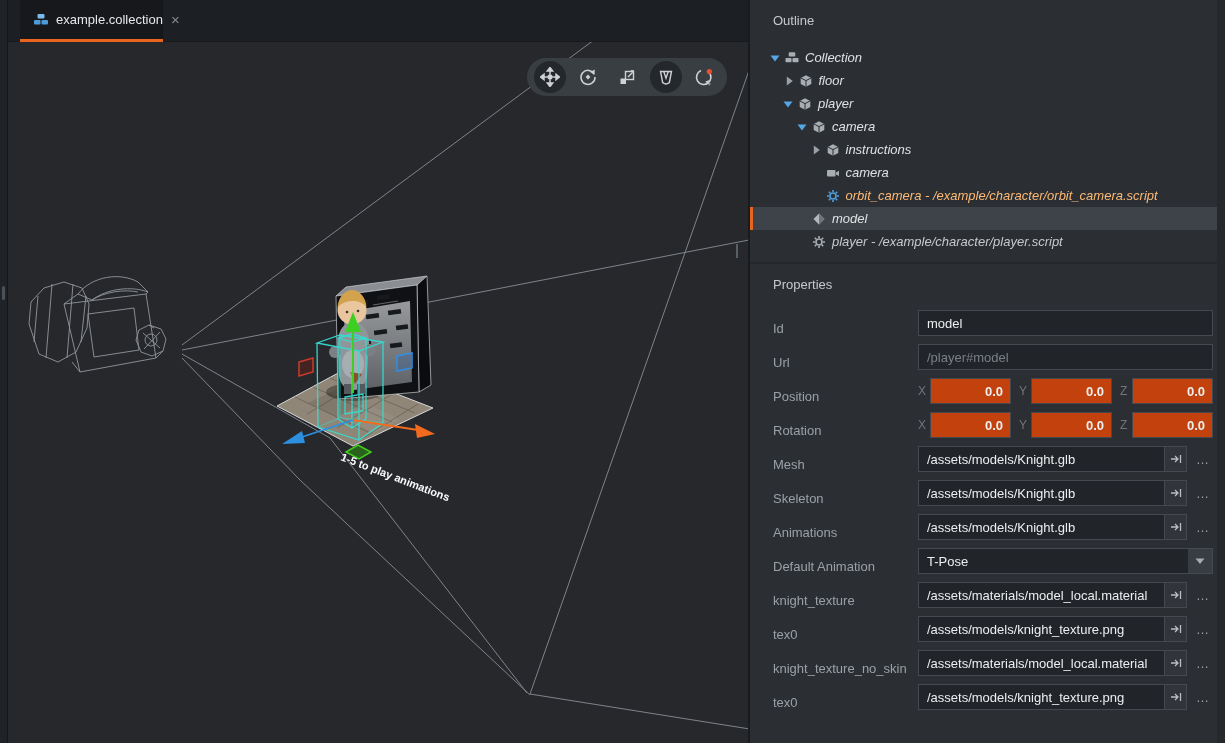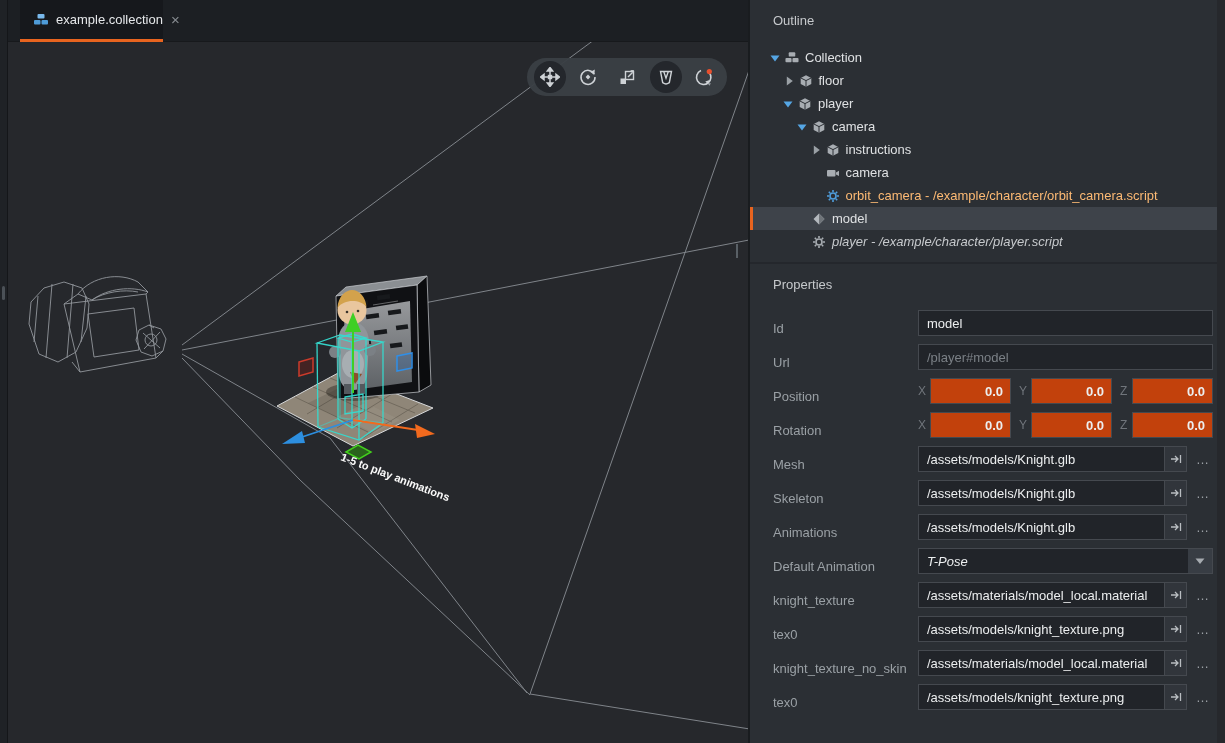--- a/index.html
+++ b/index.html
@@ -36,42 +36,42 @@
   .right-edge{position:absolute;left:1217px;top:0;width:8px;height:743px;background:#26282c;}
   .panel-header{padding:13px 0 0 23px;color:#c6c9cc;}
 
   .tree{padding-top:18px;}
   .tree-row{position:relative;height:23px;display:flex;align-items:center;cursor:default;}
   .tree-row.selected{background:#3e434a;}
   .tree-row .accent{position:absolute;left:0;top:0;width:3px;height:100%;background:transparent;}
   .tree-row.selected .accent{background:#e8641f;}
   .tree-row .arrow{width:10px;height:10px;margin-right:5px;flex:none;display:flex;cursor:pointer;}
   .tree-row .ticon{width:14px;height:14px;margin-right:6px;flex:none;display:flex;}
-  .tree-row .lbl{white-space:nowrap;}
+  .tree-row .lbl{white-space:nowrap;font-style:italic;}
   .tree-row.script .lbl{font-style:italic;color:#c7cacd;}
   .tree-row.script-blue .lbl{color:#fdba74;}
 
   .hdivider{height:2px;background:#24272c;margin-top:9px;}
 
   .prop-form{margin-top:18px;}
   .prop-row{display:flex;align-items:flex-end;height:26px;margin:0 12px 8px 23px;}
   .prop-row .plabel{width:145px;flex:none;color:#9aa0a5;white-space:nowrap;overflow:hidden;}
   .prop-row .pfield{flex:1;display:flex;align-items:center;min-width:0;}
   input.txt{height:26px;background:#212429;border:1px solid #45494f;color:#eceeef;font:13px "Liberation Sans",sans-serif;
     padding:0 8px;outline:none;width:100%;min-width:0;}
   input.txt.disabled{color:#7b8086;}
   .vec{display:flex;flex:1;justify-content:space-between;}
   .vgrp{display:flex;align-items:center;}
   .vgrp .axis{width:12px;color:#70757b;font-size:12px;text-align:left;}
   .vgrp input{width:81px;height:26px;background:#c2410c;border:1px solid #45494f;color:#eceeef;font-weight:bold;
     font:bold 13px "Liberation Sans",sans-serif;text-align:right;padding:0 7px;outline:none;}
   .resbtn{width:22px;height:26px;flex:none;background:#31353b;border:1px solid #45494f;border-left:0;
     display:flex;align-items:center;justify-content:center;cursor:pointer;}
   .morebtn{width:20px;flex:none;margin-left:6px;color:#9ba0a5;text-align:center;cursor:pointer;letter-spacing:1px;}
-  .selbox{flex:1;height:26px;background:#212429;border:1px solid #45494f;display:flex;align-items:center;min-width:0;cursor:pointer;font-style:italic;}
+  .selbox{flex:1;height:26px;background:#212429;border:1px solid #45494f;display:flex;align-items:center;min-width:0;cursor:pointer;}
   .selbox .selval{flex:1;padding-left:8px;color:#eceeef;}
   .selbox .ddbtn{width:24px;height:24px;flex:none;background:#383d44;display:flex;align-items:center;justify-content:center;}
 </style>
 </head>
 <body>
 
 <div class="left-strip">
     <div class="grip"></div>
   </div>
 

